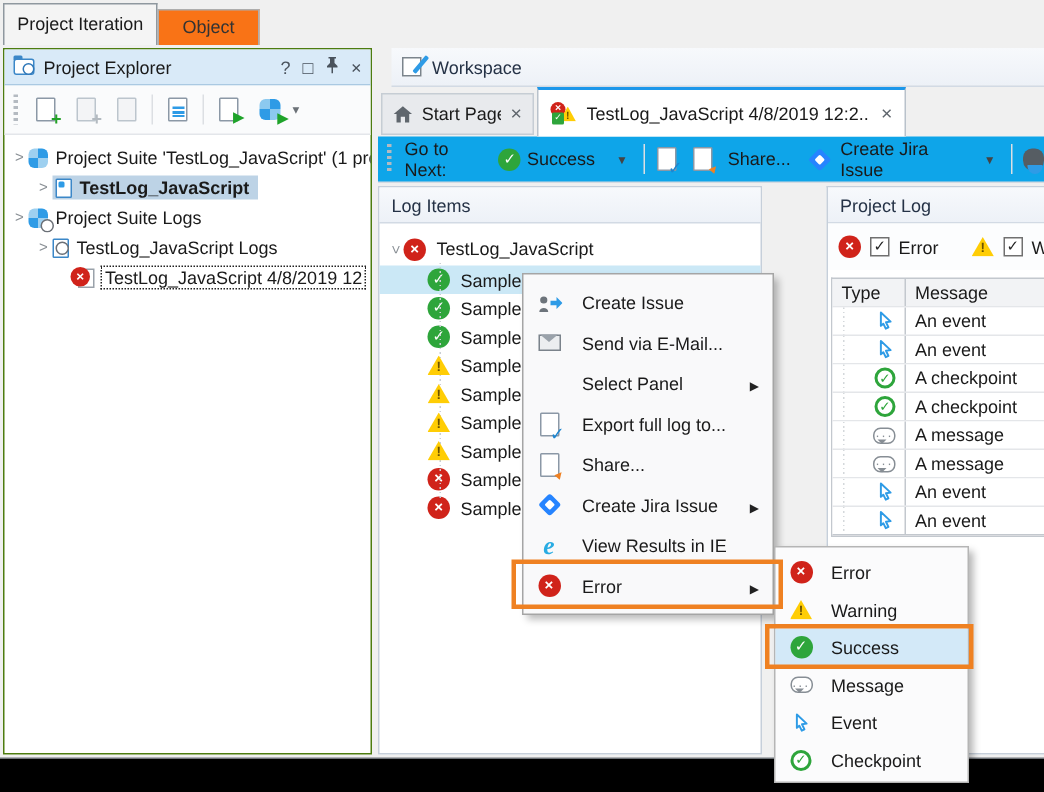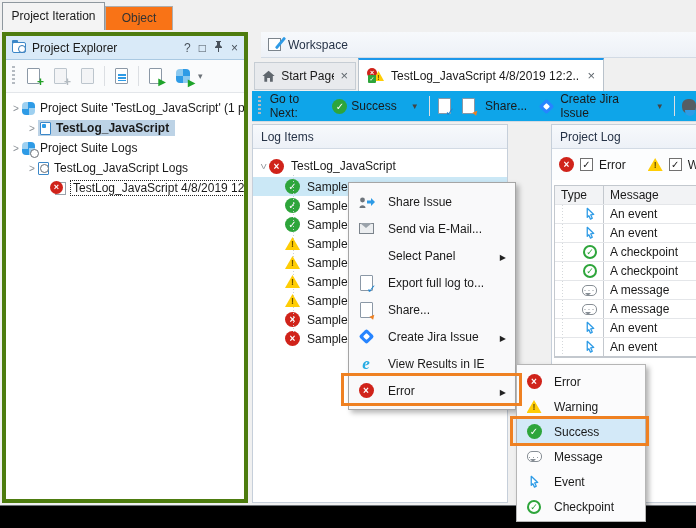--- a/index.html
+++ b/index.html
@@ -17,21 +17,21 @@
         background:#f97316; border:1px solid #adadad; border-bottom:none; color:#333; }
 
   
   .phead { display:flex; align-items:center; padding:0 7px; height:24px;
            background:linear-gradient(#f7f9fc,#edf1f7); border-bottom:1px solid #d2dae4;
            color:#253246; }
   .phead .ttl { margin-left:7px; white-space:nowrap; overflow:hidden; }
 
   
   .pe { position:absolute; left:2px; top:32px; width:246px; height:471px; background:#fff;
-        border:4px solid #4d7c0f; }
+        border:1px solid #4d7c0f; }
   .pe-head { display:flex; align-items:center; height:24px; padding:0 6px;
              background:#d9eaf8; border-bottom:1px solid #aac9e2; }
   .pe-head .ttl { margin-left:6px; flex:1; }
   .winbtn { color:#49525c; font-size:12px; margin-left:8px; line-height:12px; }
   .pe-toolbar { display:flex; align-items:center; height:33px; background:#fafbfc;
                 border-bottom:1px solid #e3e6ea; padding-left:4px; }
   .grip { width:3px; height:20px; margin:0 5px 0 2px;
           background-image:repeating-linear-gradient(#b4bac1 0 2px,transparent 2px 4px); }
   .tbtn { position:relative; width:27px; height:26px; display:flex; align-items:center;
           justify-content:center; }
@@ -461,21 +461,21 @@
 
   <div class="cmenu">
     <div class="mi">
       <span class="micon">
         <svg width="17" height="14" viewBox="0 0 17 14">
           <circle cx="4.5" cy="5" r="2.4" fill="#6d747b"></circle>
           <path d="M1.5 13 c0-3.6 6-3.6 6 0 Z" fill="#6d747b"></path>
           <path d="M9 5.5 h4 V3 l4 4 -4 4 V8.5 H9 Z" fill="#2e9be6"></path>
         </svg>
       </span>
-      <span>Share Issue</span>
+      <span>Create Issue</span>
     </div>
     <div class="mi">
       <span class="micon">
           <span class="ic-mail"></span>
         </span>
       <span>Send via E-Mail...</span>
     </div>
     <div class="mi">
       <span class="micon"></span>
       <span>Select Panel</span>

